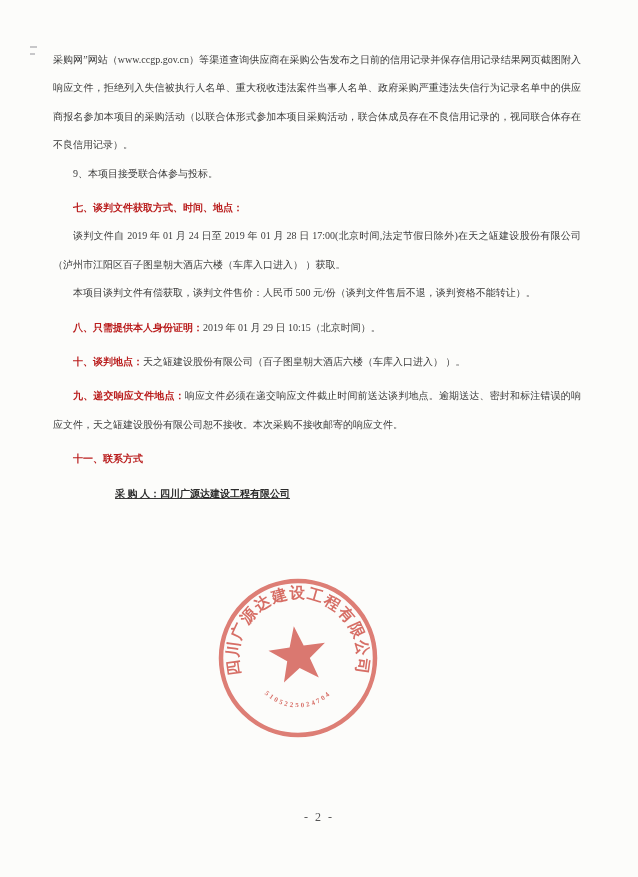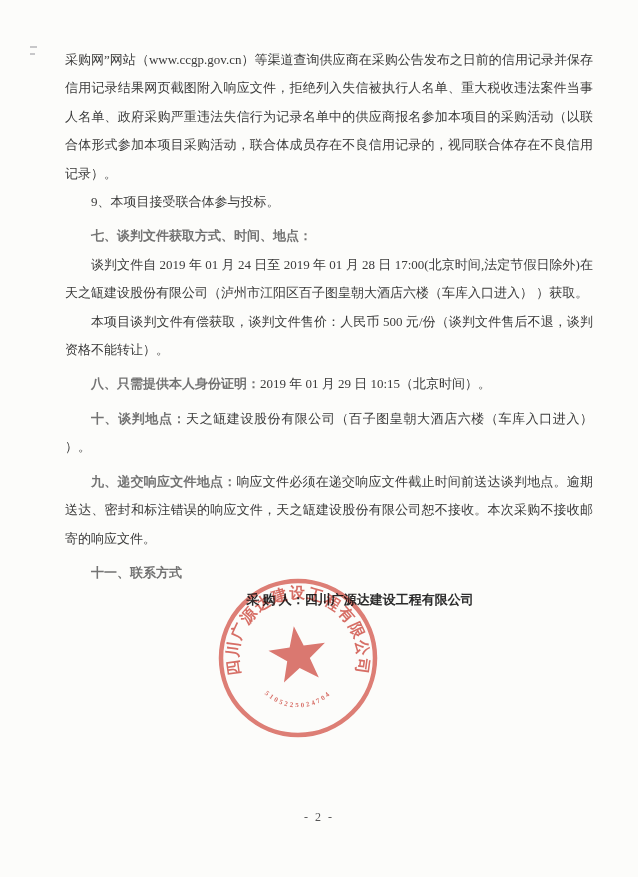--- a/index.html
+++ b/index.html
@@ -5,30 +5,30 @@
   html,body{margin:0;padding:0;background:#ffffff;}
   .page{
     position:relative;
     width:638px;height:877px;
     background:#fcfcfa;
     overflow:hidden;
     font-family:"Liberation Serif","DejaVu Serif",serif;
     color:#3a3a3a;
   }
   .doc{
-    position:absolute;left:65px;top:46px;width:528px;
-    font-size:13px;line-height:28.4px;
+    position:absolute;left:53px;top:46px;width:528px;
+    font-size:10px;line-height:28.4px;
     text-align:justify;
   }
   .doc p{margin:0;text-indent:2em;}
   .doc p.cont{text-indent:0;}
   .doc p.sec{margin-top:6px;}
-  .b{font-weight:700;color:#737373;}
+  .b{font-weight:700;color:#b91c1c;}
   .u{text-underline-offset:4px;text-decoration-thickness:1px;}
-  .contacts{padding-left:62px;line-height:26.4px;text-align:center;}
+  .contacts{margin-top:7px;padding-left:62px;line-height:26.4px;text-align:left;text-decoration:underline;}
   .contacts .row{white-space:pre;}
   .contacts .label{color:#333;}
   .contacts .bold-row .label,.contacts .bold-row .value{font-weight:700;color:#2b2b2b;}
   .pagenum{
     position:absolute;left:0;top:810px;width:100%;
     text-align:center;font-size:12px;letter-spacing:2px;color:#555;
   }
   .seal{
     position:absolute;left:212px;top:574px;width:172px;height:172px;
     mix-blend-mode:multiply;opacity:.85;pointer-events:none;

